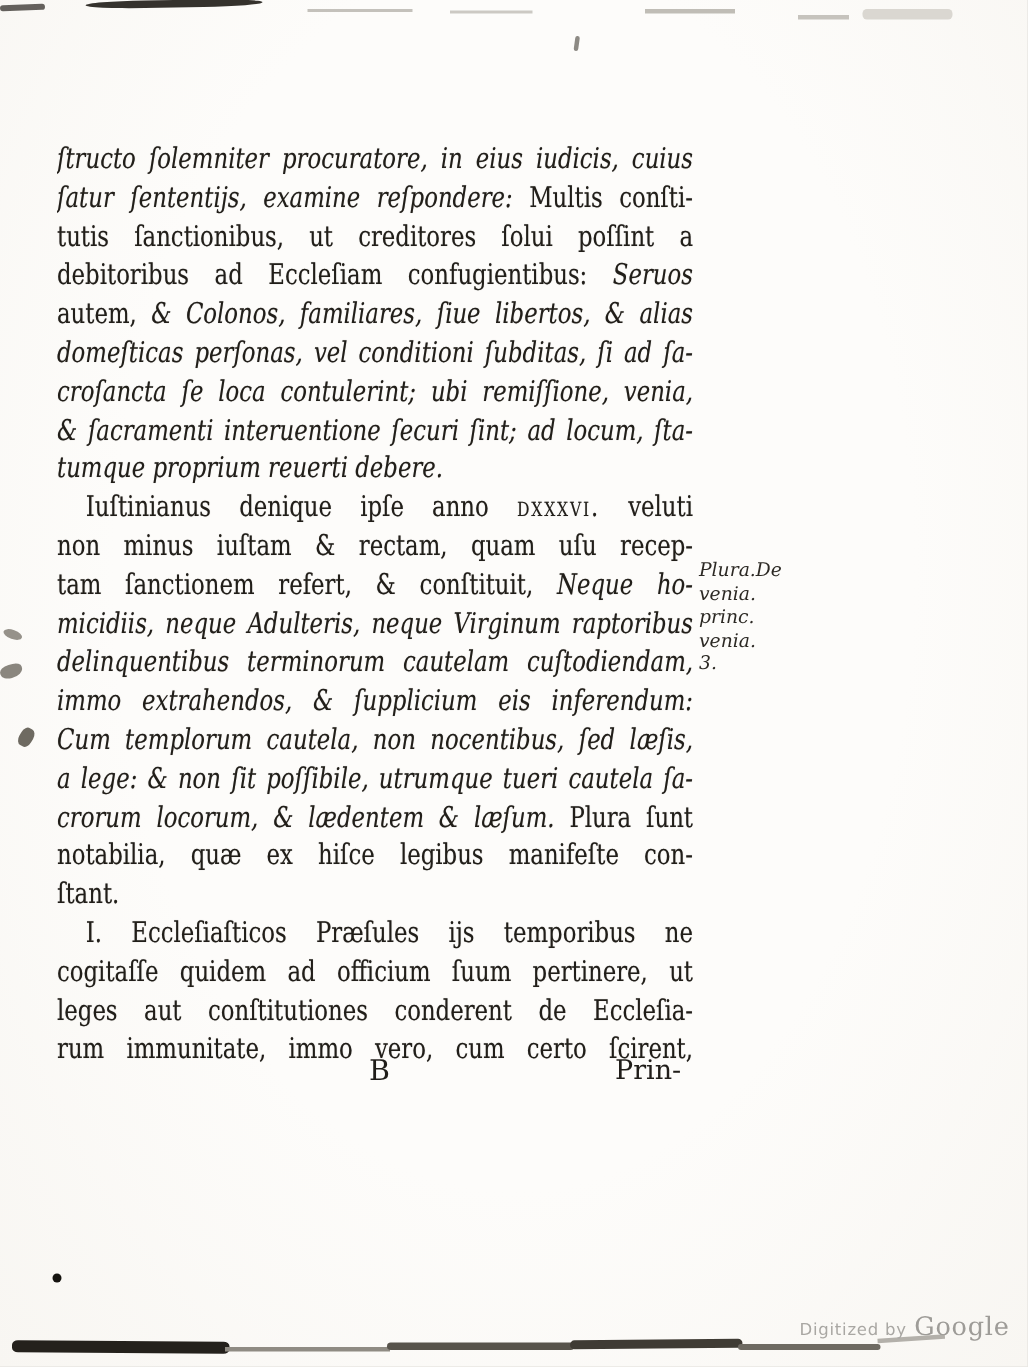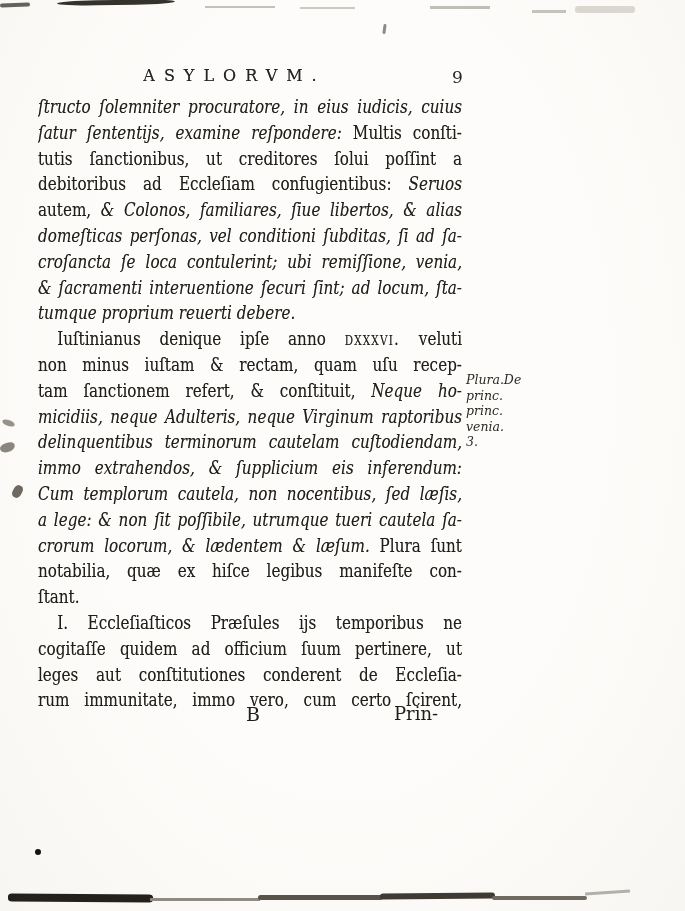--- a/index.html
+++ b/index.html
@@ -33,21 +33,21 @@
   .seg-roman{font-style:normal;}
   .seg-smallcaps{font-variant:small-caps;letter-spacing:1.5px;}
   
   .margin-note{
     position:absolute;left:466px;top:372px;width:72px;
     font-style:italic;font-size:12.5px;line-height:15.5px;color:#2c2924;
   }
   
   .signature-line{position:absolute;top:703px;left:38px;width:424px;height:27px;}
   .sig-b{position:absolute;left:208px;font-size:19px;}
-  .catchword{position:absolute;left:356px;font-size:18px;}
+  .catchword{position:absolute;left:372px;font-size:18px;}
   
   .watermark{position:absolute;right:12px;bottom:16px;white-space:nowrap;}
   .wm-prefix{font-family:"DejaVu Sans",sans-serif;font-size:11px;color:#a9a7a3;letter-spacing:.5px;}
   .wm-brand{font-family:"DejaVu Serif",serif;font-size:17px;color:#9e9c98;letter-spacing:.5px;}
   
   .art{position:absolute;pointer-events:none;}
   .a1{left:0;top:3px;width:30px;height:4px;background:#4a4742;border-radius:2px;transform:rotate(-2deg);opacity:.85;}
   .a2{left:57px;top:0;width:118px;height:5px;background:#35322d;border-radius:40%/60%;transform:rotate(-1deg);}
   .a3{left:205px;top:6px;width:70px;height:2px;background:#c4c1bb;}
   .a4{left:300px;top:7px;width:55px;height:2px;background:#ccc9c3;}
@@ -83,24 +83,20 @@
   <div class="art sm2"></div>
   <div class="art sm3"></div>
   <div class="art inkdot"></div>
   <div class="art b1"></div>
   <div class="art b2"></div>
   <div class="art b3"></div>
   <div class="art b4"></div>
   <div class="art b5"></div>
   <div class="art b6"></div>
 
-  <div class="running-header">
-    <div class="header-title">ASYLORVM.</div>
-    <div class="page-number">9</div>
-  </div>
 
   <div class="text-block">
       <div class="line"><span class="seg-italic">ſtructo ſolemniter procuratore, in eius iudicis, cuius pul-</span></div>
       <div class="line"><span class="seg-italic">ſatur ſententijs, examine reſpondere: </span><span class="seg-roman">Multis conſti-</span></div>
       <div class="line"><span class="seg-roman">tutis ſanctionibus, ut creditores ſolui poſſint a</span></div>
       <div class="line"><span class="seg-roman">debitoribus ad Eccleſiam confugientibus: </span><span class="seg-italic">Seruos</span></div>
       <div class="line"><span class="seg-roman">autem, </span><span class="seg-italic">&amp; Colonos, familiares, ſiue libertos, &amp; alias</span></div>
       <div class="line"><span class="seg-italic">domeſticas perſonas, vel conditioni ſubditas, ſi ad ſa-</span></div>
       <div class="line"><span class="seg-italic">croſancta ſe loca contulerint; ubi remiſſione, venia,</span></div>
       <div class="line"><span class="seg-italic">&amp; ſacramenti interuentione ſecuri ſint; ad locum, ſta-</span></div>
@@ -117,24 +113,29 @@
       <div class="line"><span class="seg-roman">notabilia, quæ ex hiſce legibus manifeſte con-</span></div>
       <div class="line nojust"><span class="seg-roman">ſtant.</span></div>
       <div class="line indent"><span class="seg-roman">I. Eccleſiaſticos Præſules ijs temporibus ne</span></div>
       <div class="line"><span class="seg-roman">cogitaſſe quidem ad officium ſuum pertinere, ut</span></div>
       <div class="line"><span class="seg-roman">leges aut conſtitutiones conderent de Eccleſia-</span></div>
       <div class="line"><span class="seg-roman">rum immunitate, immo vero, cum certo ſcirent,</span></div>
     </div>
 
   <div class="margin-note">
       <div>Plura.De</div>
-      <div>princ.</div>
+      <div>venia.</div>
       <div>princ. venia.</div>
       <div>3.</div>
     </div>
 
   <div class="signature-line">
     <span class="sig-b">B</span>
     <span class="catchword">Prin-</span>
   </div>
 
+  <div class="watermark">
+    <span class="wm-prefix">Digitized by</span>
+    <span class="wm-prefix"> </span>
+    <span class="wm-brand">Google</span>
+  </div>
 
 </div>
 
 </body></html>

